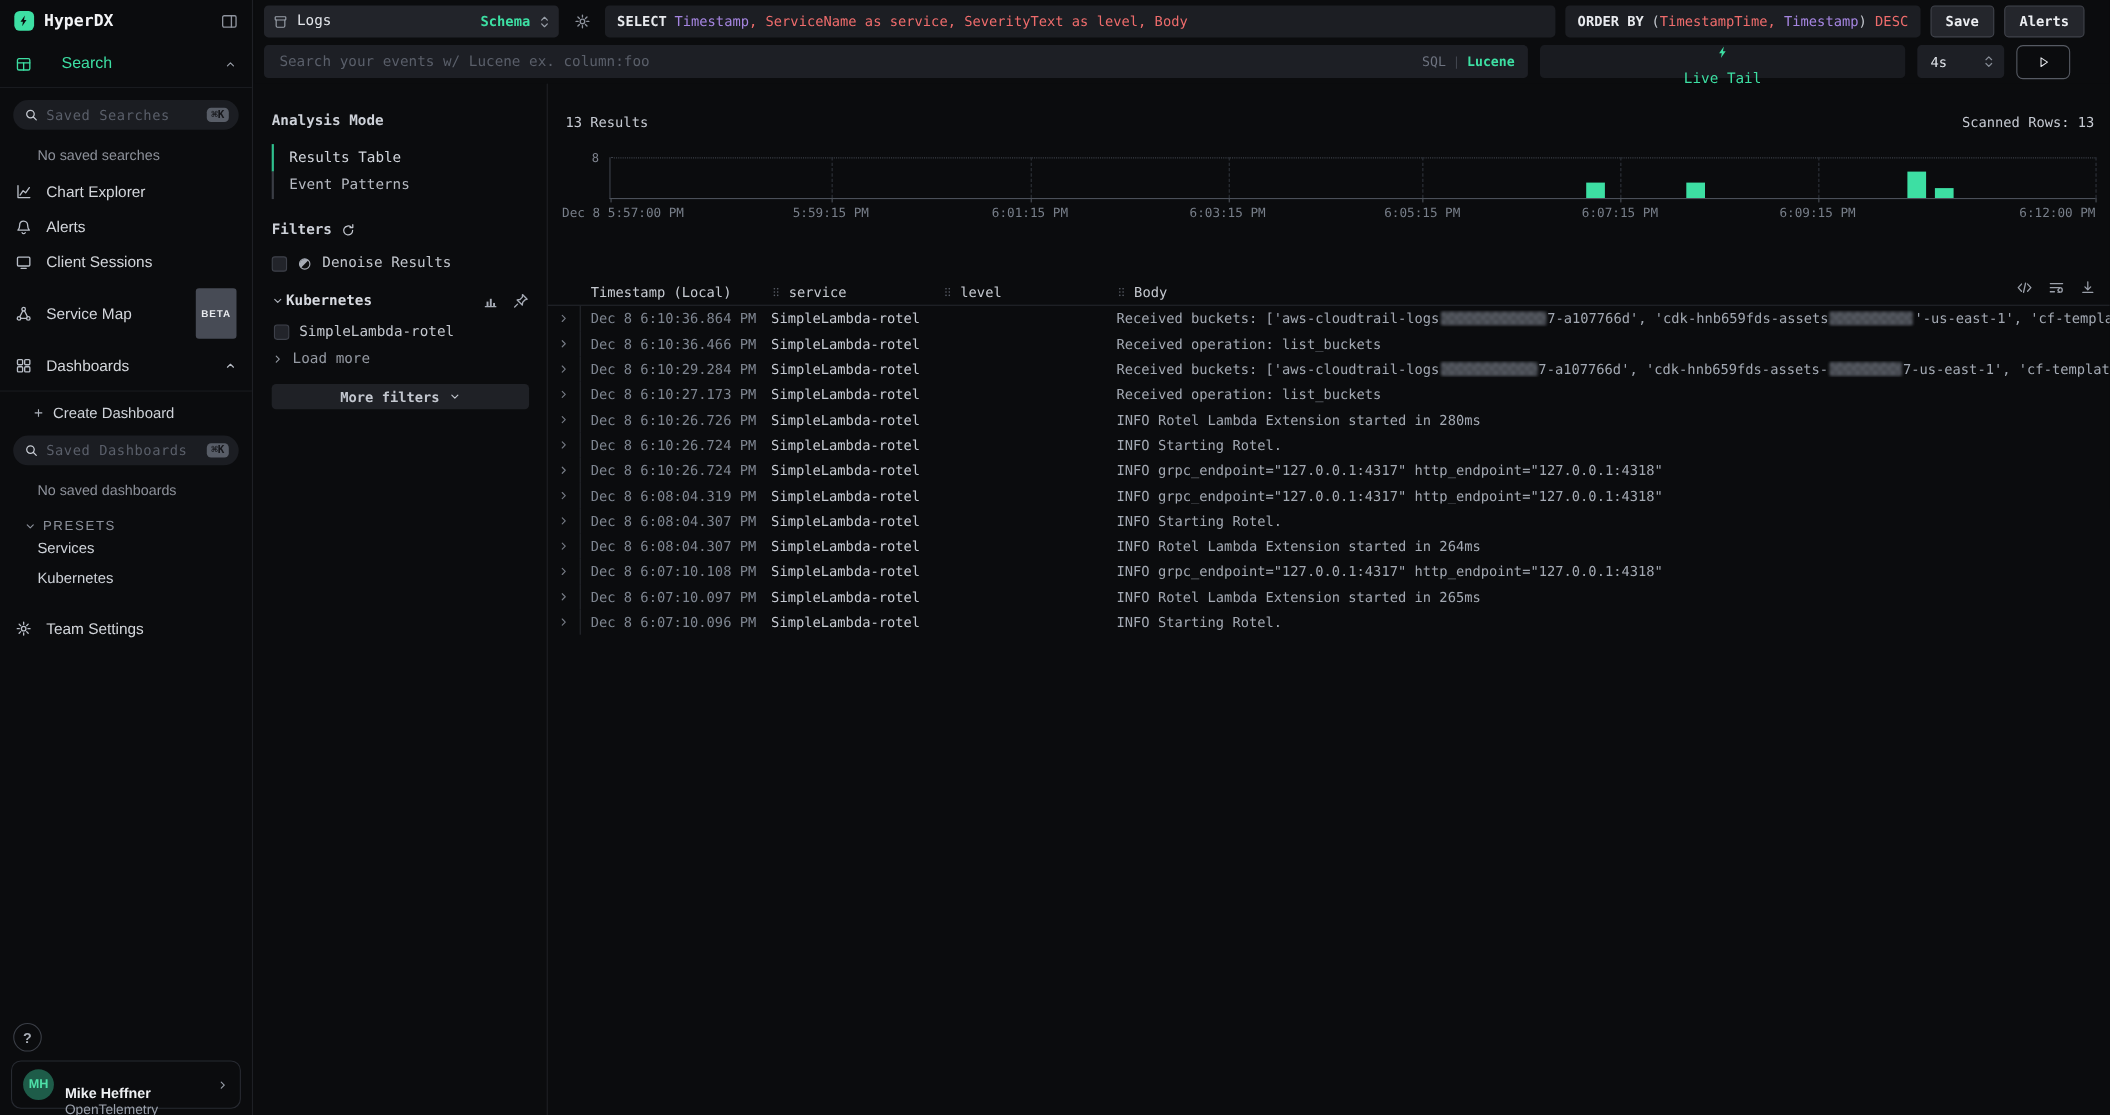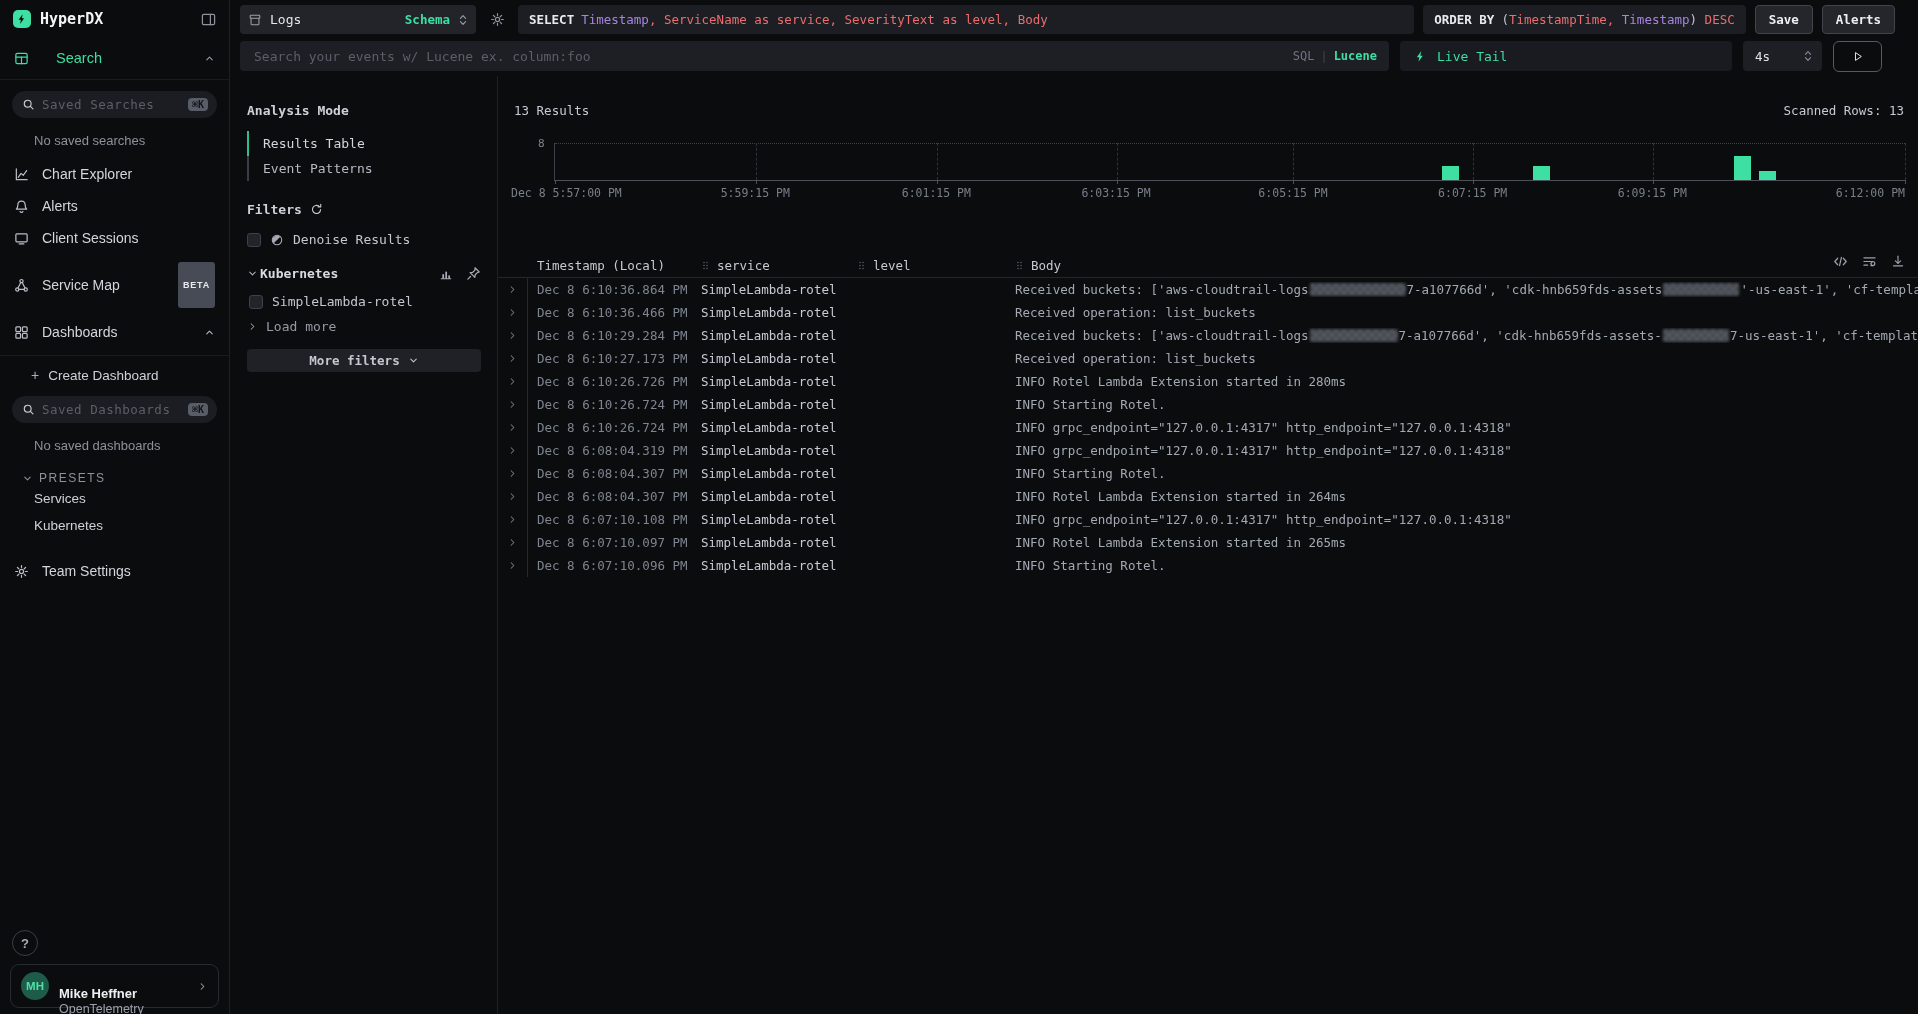--- a/index.html
+++ b/index.html
@@ -43,41 +43,41 @@
   .profile-card{position:absolute; left:10px; right:10px; bottom:6px; height:44px; border:1px solid #272a31; border-radius:9px; display:flex; align-items:center; gap:10px; padding:0 10px; cursor:pointer;}
   .avatar{width:28px; height:28px; border-radius:50%; background:#1e5c49; color:#4ee0a8; font-size:11.5px; font-weight:bold; display:flex; align-items:center; justify-content:center;}
   .profile-meta{flex:1; line-height:1.25;margin-top:32px;}
   .profile-name{font-size:13px; font-weight:bold; color:#eef0f3;}
   .profile-org{font-size:12.5px; color:#9aa0ab;}
   .profile-chev{color:#9aa0aa;}
 
   
   .topbar{position:absolute; left:231px; top:0; right:0; height:76px; background:var(--bg);}
   .topbar-row1{display:flex; align-items:center; gap:9px; padding:5px 23px 0 9px; height:34px;}
-  .source-box{width:236px; height:29px; background:var(--box); border-radius:4px; display:flex; align-items:center; gap:8px; padding:0 8px; cursor:pointer;}
+  .source-box{width:268px; height:29px; background:var(--box); border-radius:4px; display:flex; align-items:center; gap:8px; padding:0 8px; cursor:pointer;}
   .source-box .icon{color:#9aa0aa;}
   .source-label{font-family:"DejaVu Sans Mono", monospace; font-size:13px; color:#e2e5ea; flex:1;}
   .schema-label{font-family:"DejaVu Sans Mono", monospace; font-size:12.5px; font-weight:bold; color:var(--accent);}
   .updown{color:#868c96;}
   .gear-btn{color:#8d929c; width:24px; height:24px; display:flex; align-items:center; justify-content:center; cursor:pointer; background:none; border:none;}
   .code-box{height:29px; background:#1c1e23; border-radius:4px; display:flex; align-items:center; padding:0 11px; font-family:"DejaVu Sans Mono", monospace; font-size:12.5px; white-space:nowrap; overflow:hidden;}
   .select-box{flex:1;}
   .code-kw{font-weight:bold; color:#e8eaee; margin-right:7px;}
   .code-red{color:var(--red);}
   .code-purple{color:var(--purple);}
   .code-grey{color:#c2c6cd;}
   .top-btn{height:29px; background:#24262c; border:1px solid #41444c; border-radius:4px; padding:0 13px; font-family:"DejaVu Sans Mono", monospace; font-size:12.5px; font-weight:bold; color:#eceef2; cursor:pointer;}
   .topbar-row2{display:flex; align-items:center; gap:11px; padding:6px 36px 0 9px; height:38px;}
   .search-box{flex:1; height:30px; background:#1d1f25; border-radius:4px; display:flex; align-items:center; padding:0 12px 0 14px; gap:8px;}
   .search-box input{flex:1; background:transparent; border:none; outline:none; font-family:"DejaVu Sans Mono", monospace; font-size:13px; color:#dfe3e9;}
   .search-box input::placeholder{color:var(--t5);}
   .lang-sql{font-family:"DejaVu Sans Mono", monospace; font-size:12px; color:#6e7380; cursor:pointer;}
   .lang-sep{color:#41454e; font-size:12px;}
   .lang-lucene{font-family:"DejaVu Sans Mono", monospace; font-size:12px; font-weight:bold; color:var(--accent); cursor:pointer;}
-  .live-tail{width:332px; height:30px; background:var(--box3); border-radius:4px; display:flex; align-items:center; gap:10px; padding:0 14px; color:var(--accent); font-family:"DejaVu Sans Mono", monospace; font-size:13px; cursor:pointer;}
+  .live-tail{width:332px; height:30px; background:var(--box3); border-radius:4px; display:flex; align-items:center; gap:10px; padding:0 14px; color:var(--accent); font-family:"DejaVu Sans Mono", monospace; font-size:13px; cursor:pointer;flex-direction:column;}
   .interval-box{width:79px; height:30px; background:#1d1f25; border-radius:4px; display:flex; align-items:center; padding:0 9px 0 12px; cursor:pointer;}
   .interval-box .val{flex:1; font-family:"DejaVu Sans Mono", monospace; font-size:12.5px; color:#dfe3e9;}
   .play-btn{width:49px; height:31px; border:1px solid #565a63; border-radius:6px; background:transparent; color:#e8eaee; display:flex; align-items:center; justify-content:center; cursor:pointer;}
 
   
   .filter-panel{position:absolute; left:231px; top:76px; width:267px; bottom:0; border-right:1px solid var(--panel-border); padding:27px 16px 0 16px;}
   .fp-heading{font-family:"DejaVu Sans Mono", monospace; font-size:13px; font-weight:bold; color:#cdd1d8; display:flex; align-items:center; gap:8px;}
   .mode-list{margin-top:13px;}
   .mode-item{border-left:2px solid #3a3d45; padding:5px 0 5px 14px; font-family:"DejaVu Sans Mono", monospace; font-size:13px; color:#b6bac2; cursor:pointer;}
   .mode-item.active{border-left-color:#2fbf8d; color:#d2d6dd;}

